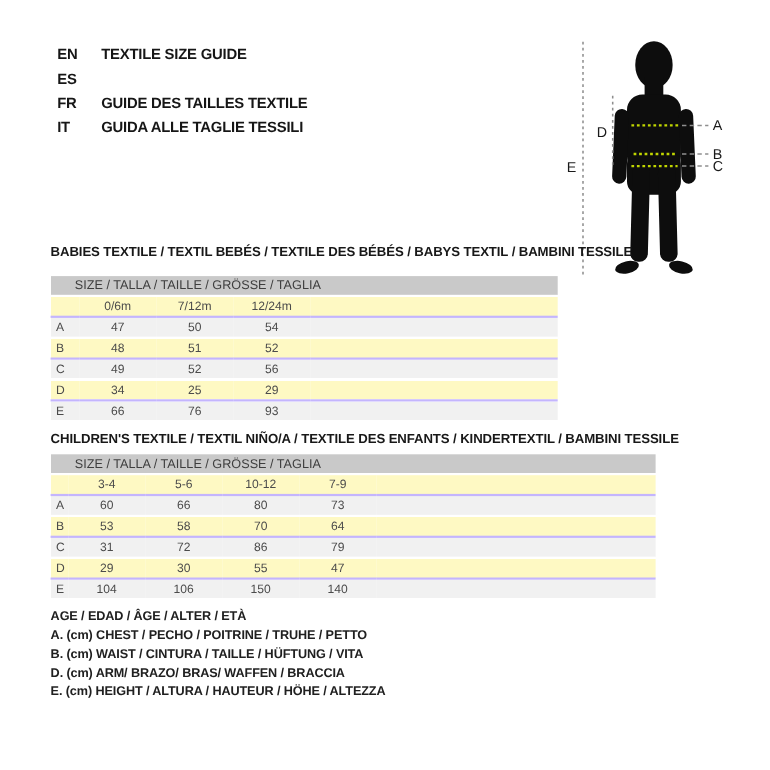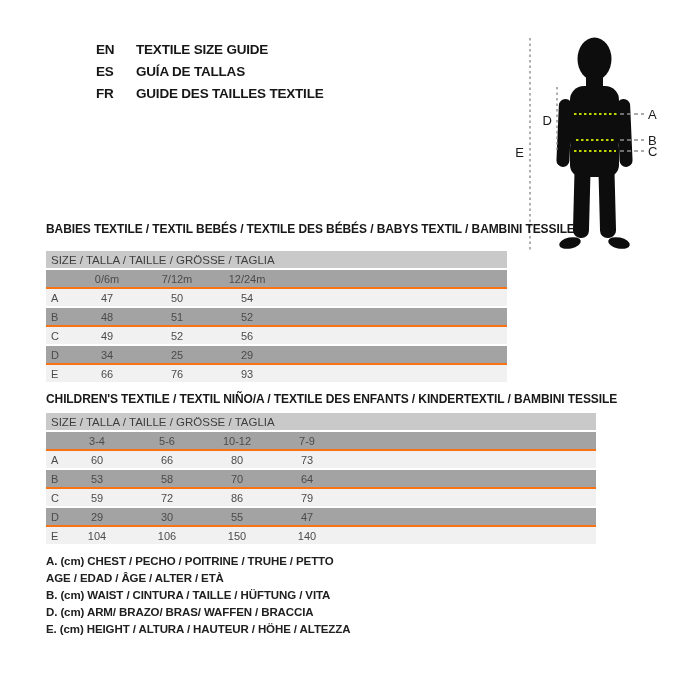--- a/index.html
+++ b/index.html
@@ -1,59 +1,62 @@
 <!DOCTYPE html>
 <html><head>
 <meta charset="utf-8">
 <style>
   html,body{margin:0;padding:0;background:#fff;}
   .canvas{position:relative;width:700px;height:700px;background:#ffffff;overflow:hidden;
           font-family:"Liberation Sans",sans-serif;color:#1a1a1a;}
   
   .lang-block{position:absolute;left:52px;top:39px;}
   .lang-row{display:flex;line-height:22px;font-size:13.5px;font-weight:700;
-            letter-spacing:-0.2px;color:#161616;margin-left:44px;}
+            letter-spacing:-0.2px;color:#161616;}
   .lang-code{width:40px;}
   
   .figure{position:absolute;left:500px;top:25px;width:200px;height:240px;}
   .figure text{font-family:"Liberation Sans",sans-serif;font-size:13px;fill:#1a1a1a;}
   
   .section-title{position:absolute;left:46px;font-size:12px;font-weight:700;
                  letter-spacing:-0.1px;color:#181818;white-space:nowrap;}
   
   table.size-table{position:absolute;left:46px;border-collapse:collapse;table-layout:fixed;
                    font-size:11px;color:#4b4b4b;}
   table.size-table td{padding:0;height:17px;vertical-align:middle;text-align:center;
                       overflow:hidden;white-space:nowrap;}
   table.size-table td.rowlabel{text-align:left;padding-left:5px;}
-  table.size-table tr.size-head td{background:#c9c9c9;text-align:left;padding-left:5px;
+  table.size-table tr.size-head td{background:#c9c9c9;text-align:left;padding-left:22px;
                                    color:#3e3e3e;font-size:11.5px;border-bottom:2px solid #fff;}
   table.size-table tr.band td{background:#f1f1f1;border-bottom:2px solid #fff;}
-  table.size-table tr.plain td{background:#a3a3a3;border-bottom:2px solid #f97316;}
+  table.size-table tr.plain td{background:#fef9c3;border-bottom:2px solid #c4b5fd;}
   
   .legend{position:absolute;left:46px;top:553px;font-size:11.5px;font-weight:700;
           line-height:17px;letter-spacing:-0.1px;color:#202020;}
 </style>
 </head>
 <body>
 
 <div class="canvas">
 
   <div class="lang-block">
     <div class="lang-row">
       <span class="lang-code">EN</span>
       <span class="lang-label">TEXTILE SIZE GUIDE</span>
     </div>
     <div class="lang-row">
       <span class="lang-code">ES</span>
-      <span class="lang-label">GUÍA DE TALLAS</span>
     </div>
     <div class="lang-row">
       <span class="lang-code">FR</span>
       <span class="lang-label">GUIDE DES TAILLES TEXTILE</span>
+    </div>
+    <div class="lang-row">
+      <span class="lang-code">IT</span>
+      <span class="lang-label">GUIDA ALLE TAGLIE TESSILI</span>
     </div>
   </div>
 
   <svg class="figure" viewBox="0 0 200 240">
     <g fill="#0d0d0d">
       <ellipse cx="94.5" cy="34" rx="17" ry="21.5"></ellipse>
       <rect x="86" y="45" width="17" height="18"></rect>
       <rect x="70" y="61" width="49" height="70" rx="14"></rect>
       <rect x="70" y="112" width="49" height="40" rx="12"></rect>
       <rect x="59" y="74" width="13" height="68" rx="6.5" transform="rotate(2.5 65.5 77)"></rect>
@@ -171,21 +174,21 @@
     <tr class="plain">
       <td class="rowlabel">B</td>
       <td>53</td>
       <td>58</td>
       <td>70</td>
       <td>64</td>
       <td></td>
     </tr>
     <tr class="band">
       <td class="rowlabel">C</td>
-      <td>59</td>
+      <td>31</td>
       <td>72</td>
       <td>86</td>
       <td>79</td>
       <td></td>
     </tr>
     <tr class="plain">
       <td class="rowlabel">D</td>
       <td>29</td>
       <td>30</td>
       <td>55</td>
@@ -197,20 +200,20 @@
       <td>104</td>
       <td>106</td>
       <td>150</td>
       <td>140</td>
       <td></td>
     </tr>
   </tbody>
     </table>
 
   <div class="legend">
+    <div>AGE / EDAD / ÂGE / ALTER / ETÀ</div>
     <div>A. (cm) CHEST / PECHO / POITRINE / TRUHE / PETTO</div>
-    <div>AGE / EDAD / ÂGE / ALTER / ETÀ</div>
     <div>B. (cm) WAIST / CINTURA / TAILLE / HÜFTUNG / VITA</div>
     <div>D. (cm) ARM/ BRAZO/ BRAS/ WAFFEN / BRACCIA</div>
     <div>E. (cm) HEIGHT / ALTURA / HAUTEUR / HÖHE / ALTEZZA</div>
   </div>
 
 </div>
 
 </body></html>

